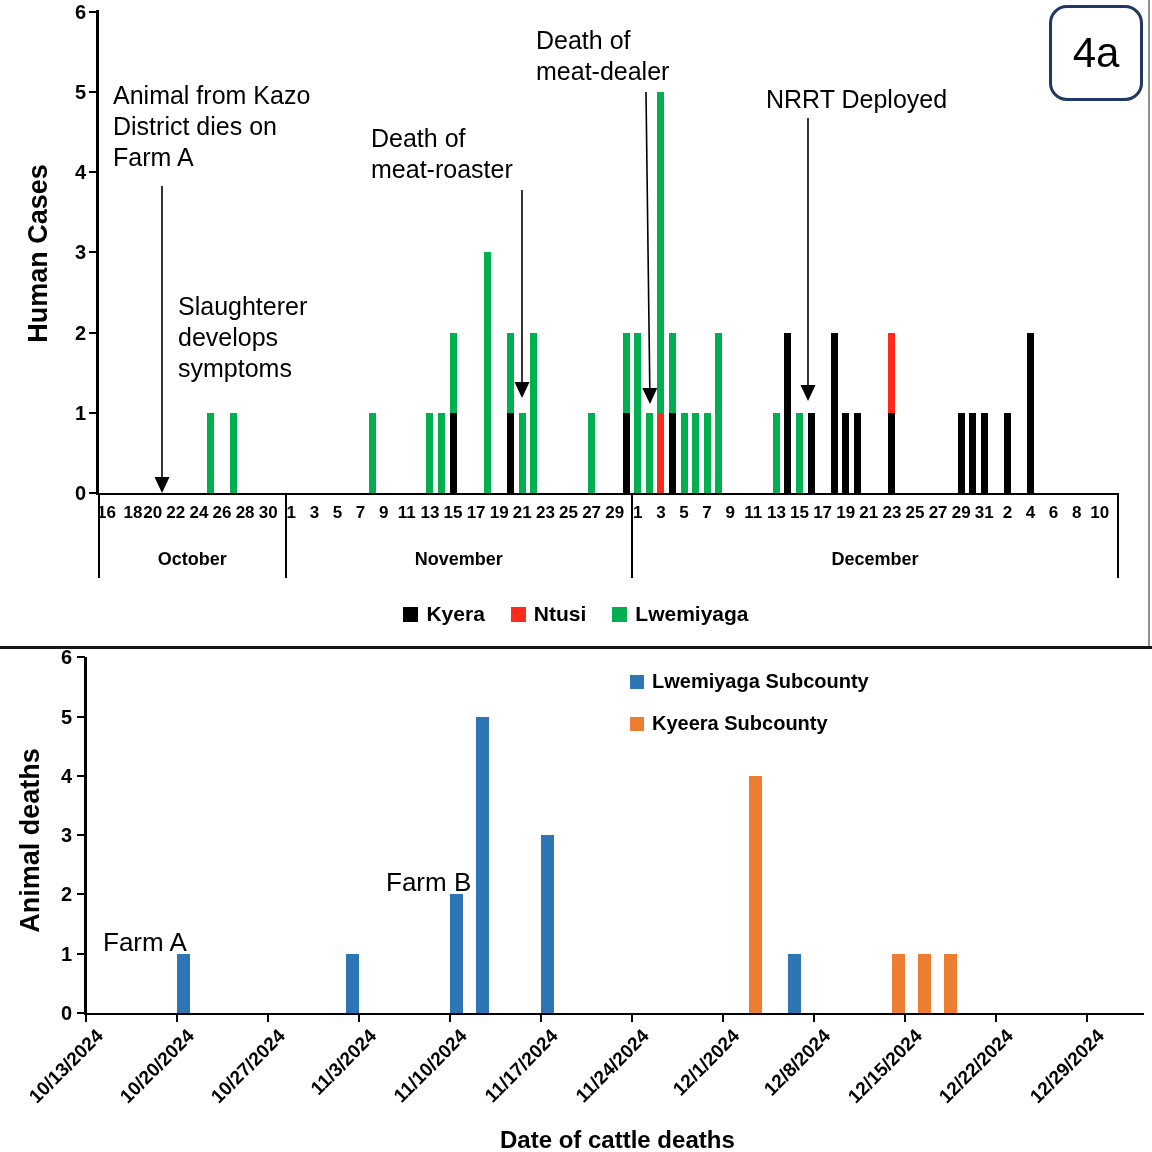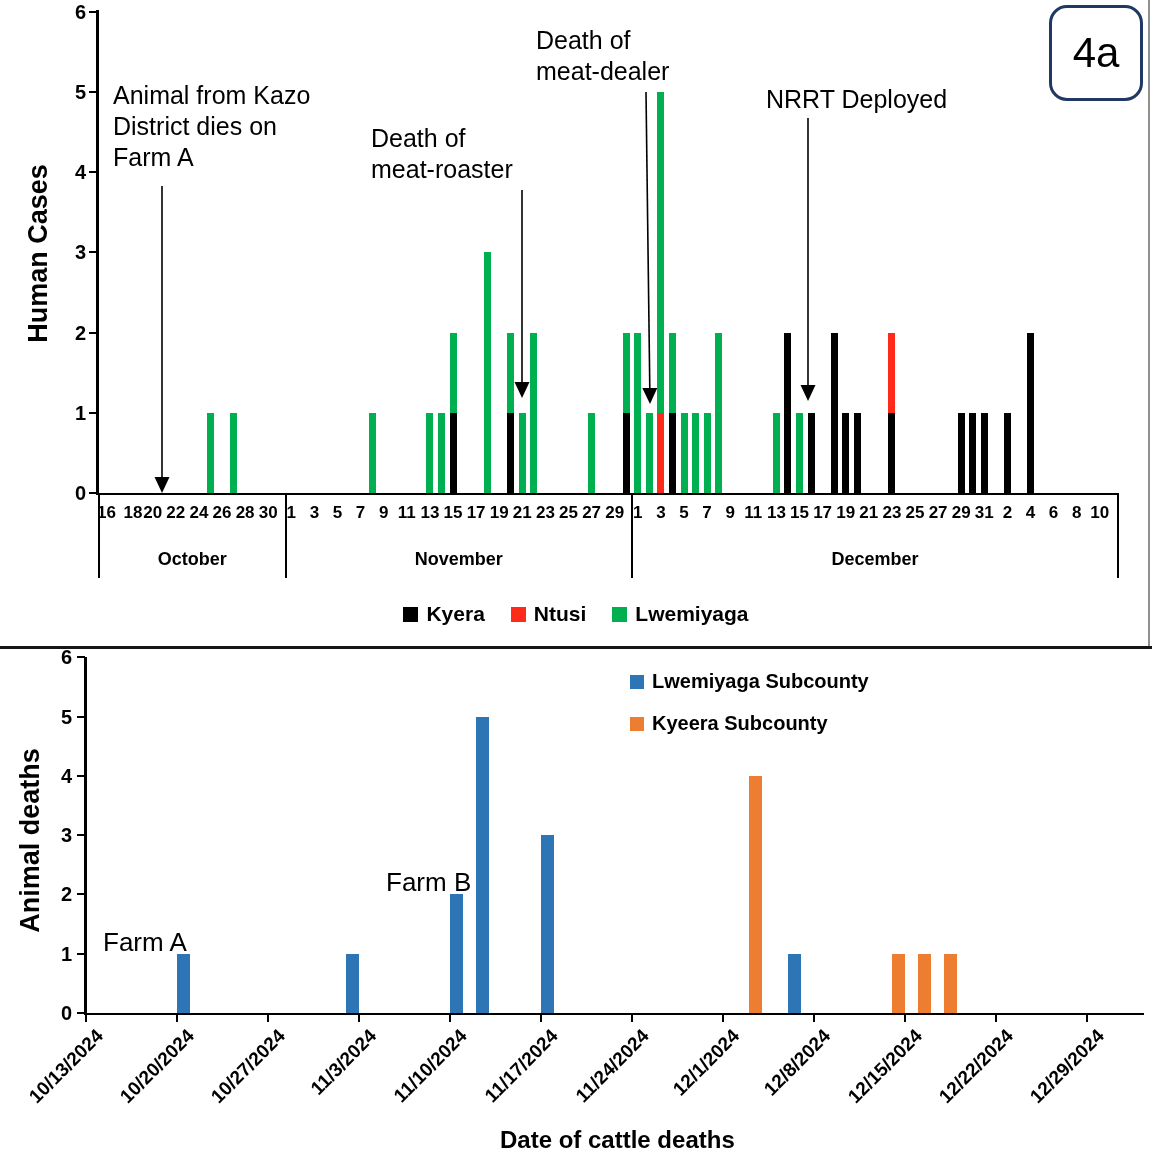--- a/index.html
+++ b/index.html
@@ -155,20 +155,23 @@
           <polygon points="522,398 514.5,382 529.5,382" fill="#000"></polygon>
         <line x1="646" y1="92" x2="649.7948717948718" y2="388" stroke="#000" stroke-width="1.6"></line>
           <polygon points="650,404 642.2948717948718,388 657.2948717948718,388" fill="#000"></polygon>
         <line x1="808" y1="118" x2="808" y2="385" stroke="#000" stroke-width="1.6"></line>
           <polygon points="808,401 800.5,385 815.5,385" fill="#000"></polygon>
       </svg>
 
     <div class="ann" style="left:113px;top:80px;">Animal from Kazo
 District dies on
 Farm A</div>
+    <div class="ann" style="left:178px;top:291px;">Slaughterer
+develops
+symptoms</div>
     <div class="ann" style="left:371px;top:123px;">Death of
 meat-roaster</div>
     <div class="ann" style="left:536px;top:25px;">Death of
 meat-dealer</div>
     <div class="ann" style="left:760px;top:84px;margin-left:6px;">NRRT Deployed</div>
 
     <div class="legend-row" id="legend-a" style="left:0;right:0;top:602px;justify-content:center;gap:26px;font-size:21px;">
         <div class="legend-item">
           <div class="sq" style="width: 15px; height: 15px; background: rgb(0, 0, 0);"></div>
           <div>Kyera</div>

